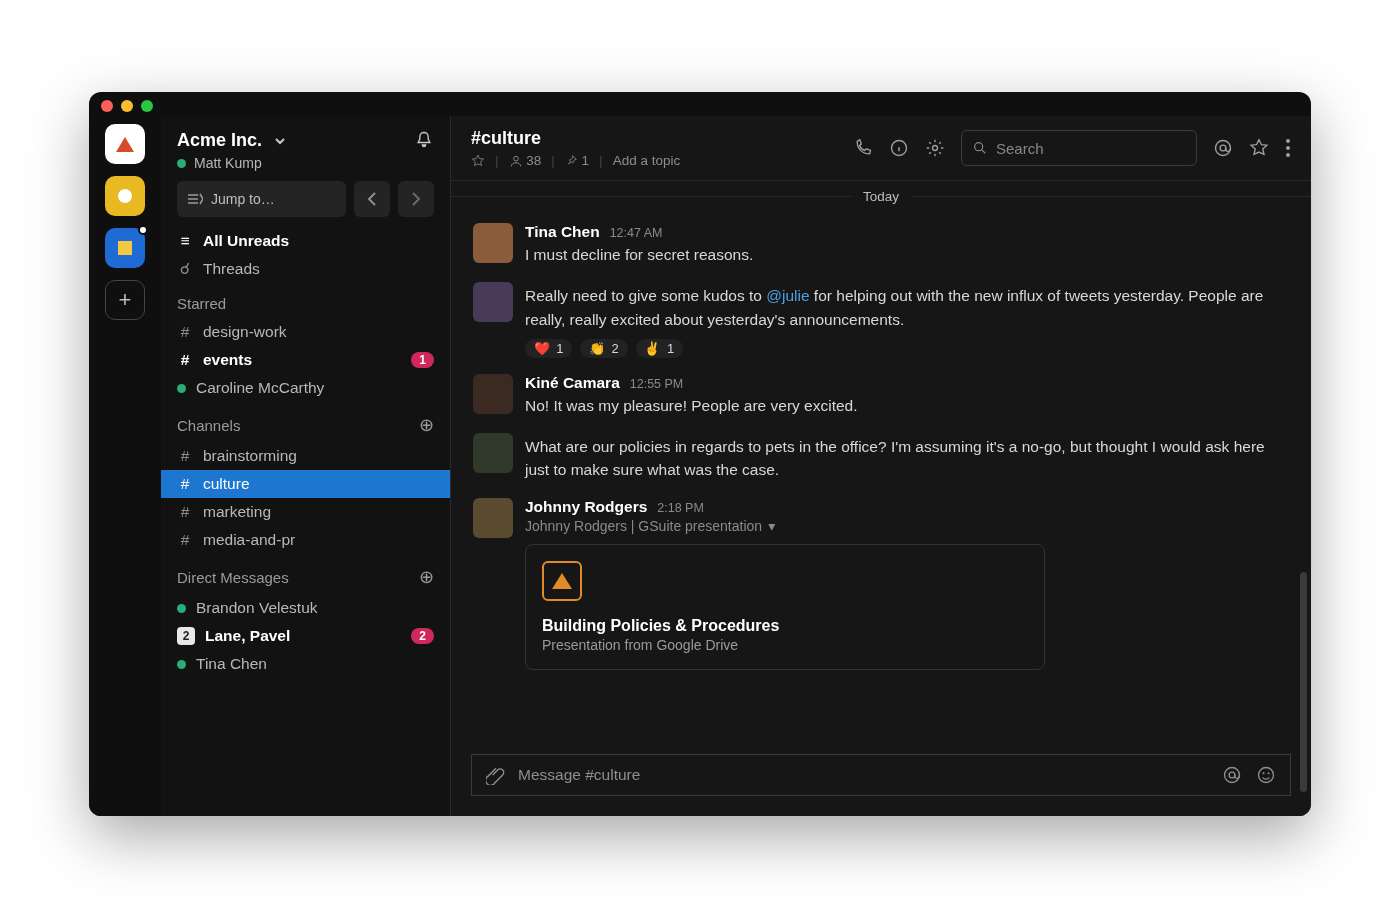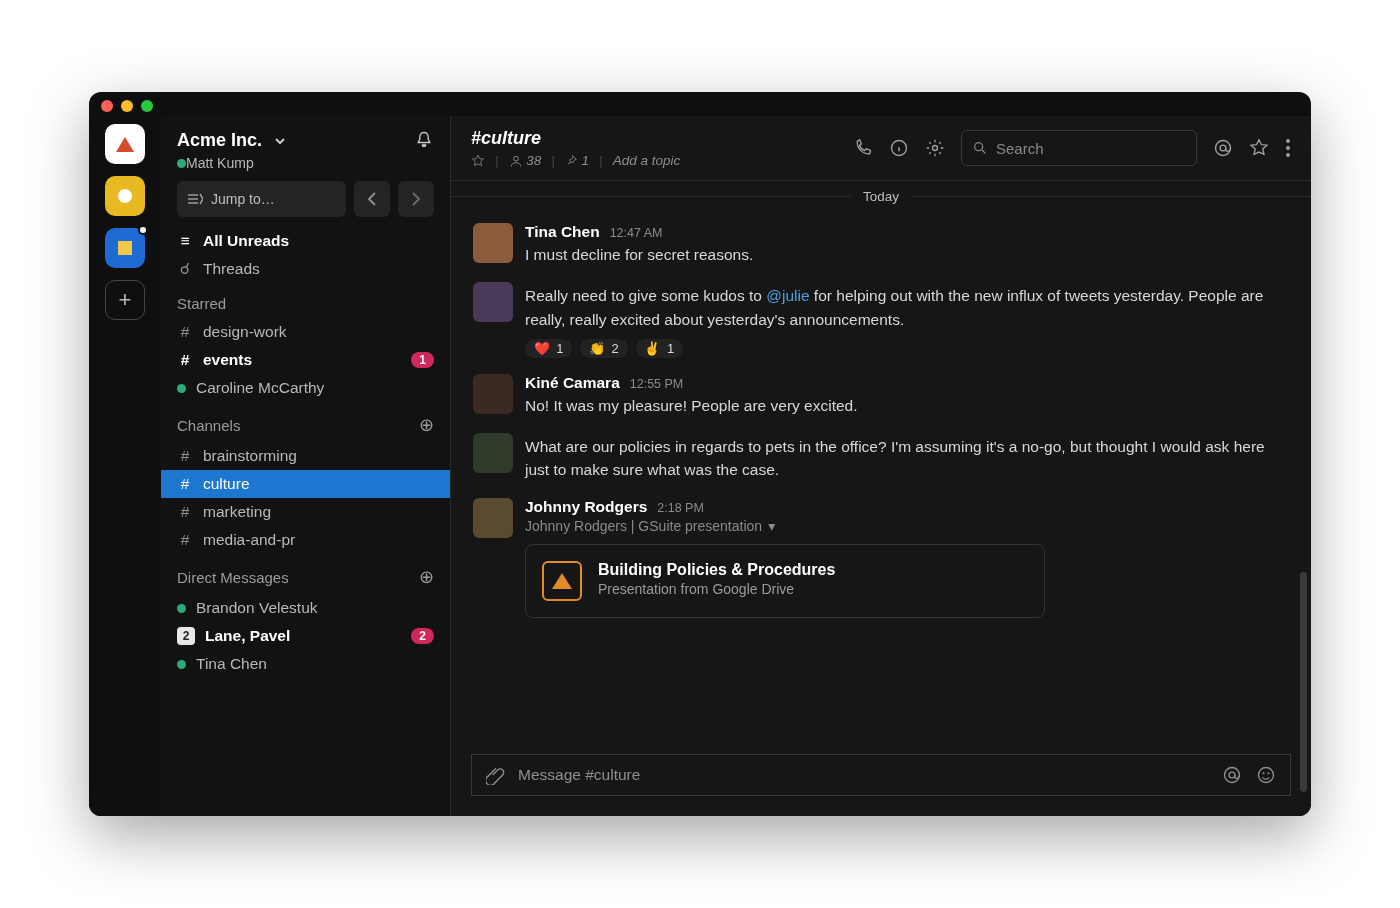--- a/index.html
+++ b/index.html
@@ -13,60 +13,60 @@
 .ws { width:40px; height:40px; border-radius:10px; display:flex; align-items:center; justify-content:center; font-size:18px; position:relative;}
 .ws.active { background:#fff; border:2px solid #fff;}
 .ws.active .tri { width:0;height:0;border-left:9px solid transparent;border-right:9px solid transparent;border-bottom:15px solid #d54b2b;}
 .ws.yellow{background:#e8b923;} .ws.yellow .c{width:14px;height:14px;border-radius:50%;background:#fff;}
 .ws.blue{background:#1f6bd6;} .ws.blue .sq{width:14px;height:14px;background:#f2c744;}
 .ws .ind{position:absolute;top:-3px;right:-3px;width:10px;height:10px;border-radius:50%;background:#fff;border:2px solid #0f0f0f;}
 .ws.add{border:1px solid #444;color:#bbb;font-size:22px;font-weight:300;}
 .sidebar{width:290px;background:#121212;color:#bfbfbf;display:flex;flex-direction:column;border-right:1px solid #2a2a2a;}
 .sb-head{padding:14px 16px 10px;display:flex;align-items:flex-start;justify-content:space-between;}
 .ws-name{color:#fff;font-weight:800;font-size:18px;display:flex;align-items:center;gap:12px;}
-.presence{display:flex;align-items:center;color:#b8b8b8;margin-top:4px;font-size:14px;}
+.presence{display:flex;align-items:center;gap:8px;color:#b8b8b8;margin-top:4px;font-size:14px;}
 .presence .pd{width:9px;height:9px;border-radius:50%;background:#2bac76;}
 .bell{color:#c9c9c9;}
 .sb-controls{display:flex;gap:8px;padding:0 16px 10px;}
 .jump{flex:1;background:#242424;border-radius:6px;color:#bfbfbf;padding:8px 10px;display:flex;align-items:center;gap:8px;font-size:14px;}
 .navbtn{width:36px;height:36px;background:#242424;border-radius:6px;display:flex;align-items:center;justify-content:center;color:#8e8e8e;}
 .sb-scroll{flex:1;overflow:auto;}
 .sec-title{padding:12px 16px 6px;color:#9b9b9b;font-size:15px;display:flex;align-items:center;justify-content:space-between;}
 .sec-title .plus{color:#9b9b9b;font-size:18px;}
 .row{padding:5px 16px;display:flex;align-items:center;gap:10px;font-size:15.5px;color:#b8b8b8;cursor:pointer;}
 .row.bold{color:#fff;font-weight:700;}
 .row.sel{background:#1d77d1;color:#fff;}
 .row .ico{width:16px;text-align:center;color:#8e8e8e;}
 .row.sel .ico, .row.bold .ico{color:inherit;}
 .row .pd{width:9px;height:9px;border-radius:50%;background:#2bac76;flex-shrink:0;}
 .badge{margin-left:auto;background:#d1285b;color:#fff;border-radius:10px;font-size:12px;padding:1px 8px;font-weight:700;}
 .countbox{width:18px;height:18px;background:#e8e8e8;color:#222;border-radius:4px;text-align:center;font-size:12px;line-height:18px;font-weight:700;}
 .main{flex:1;background:#161616;display:flex;flex-direction:column;color:#d8d8d8;min-width:0;}
 .chan-head{padding:12px 20px;display:flex;align-items:center;gap:14px;border-bottom:1px solid #2a2a2a;}
-.chan-left{display:flex;flex-direction:column;gap:4px;font-style:italic;}
+.chan-left{display:flex;flex-direction:column;gap:4px;}
 .chan-name{color:#fff;font-weight:800;font-size:18px;}
 .chan-meta{display:flex;align-items:center;gap:10px;color:#8d8d8d;font-size:13.5px;}
 .chan-meta .sep{color:#444;}
 .chan-actions{margin-left:auto;display:flex;align-items:center;gap:16px;color:#a0a0a0;}
 .search{width:236px;height:36px;border:1px solid #3a3a3a;border-radius:6px;display:flex;align-items:center;gap:8px;padding:0 10px;color:#888;font-size:15px;}
 .date-div{position:relative;text-align:center;margin:6px 0 0;}
 .date-div::before{content:"";position:absolute;left:0;right:0;top:50%;height:1px;background:#2a2a2a;}
 .date-div span{position:relative;background:#161616;padding:0 12px;color:#bdbdbd;font-size:13.5px;}
 .messages{flex:1;overflow:auto;padding:10px 22px 6px;}
 .msg{display:flex;gap:12px;padding:8px 0;}
 .avatar{width:40px;height:40px;border-radius:6px;flex-shrink:0;}
 .mh{display:flex;align-items:baseline;gap:10px;}
 .mh .nm{color:#fff;font-weight:800;font-size:15.5px;}
 .mh .tm{color:#8a8a8a;font-size:12.5px;}
 .mt{color:#d8d8d8;font-size:15.5px;line-height:1.5;margin-top:2px;}
 .mt .mention{color:#4aa3e0;}
 .reacts{display:flex;gap:8px;margin-top:8px;}
 .react{background:#222;border-radius:12px;padding:2px 9px;font-size:13px;display:flex;gap:6px;align-items:center;}
 .subtle{color:#8a8a8a;font-size:14px;margin-top:2px;display:flex;align-items:center;gap:6px;}
-.attach{border:1px solid #333;border-radius:8px;margin-top:10px;padding:16px;display:flex;gap:16px;align-items:flex-start;max-width:520px;}
+.attach{border:1px solid #333;border-radius:8px;margin-top:10px;padding:16px;display:flex;gap:16px;align-items:flex-start;max-width:520px;flex-direction:column;}
 .drive-ico{width:40px;height:40px;border:2px solid #e08a2a;border-radius:6px;display:flex;align-items:center;justify-content:center;}
 .drive-ico .t{width:0;height:0;border-left:10px solid transparent;border-right:10px solid transparent;border-bottom:16px solid #e08a2a;}
 .att-title{color:#fff;font-weight:800;font-size:16px;}
 .att-sub{color:#9a9a9a;font-size:14px;margin-top:2px;}
 .composer{margin:10px 20px 20px;border:1px solid #3a3a3a;border-radius:0;display:flex;align-items:center;gap:12px;padding:10px 14px;color:#8f8f8f;font-size:15.5px;}
 .composer .right{margin-left:auto;display:flex;gap:14px;color:#8f8f8f;}
 .scrollbar{position:absolute;right:4px;top:480px;width:7px;height:220px;background:#3a3a3a;border-radius:4px;}
 svg{display:block;}
 .ibtn{display:flex;align-items:center;justify-content:center;}
 </style>

